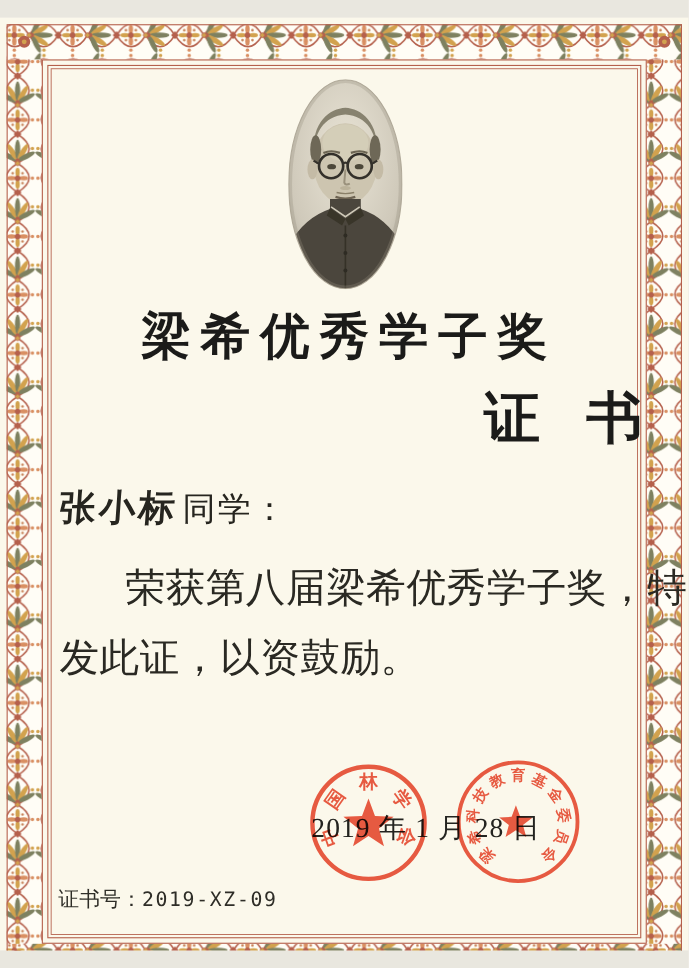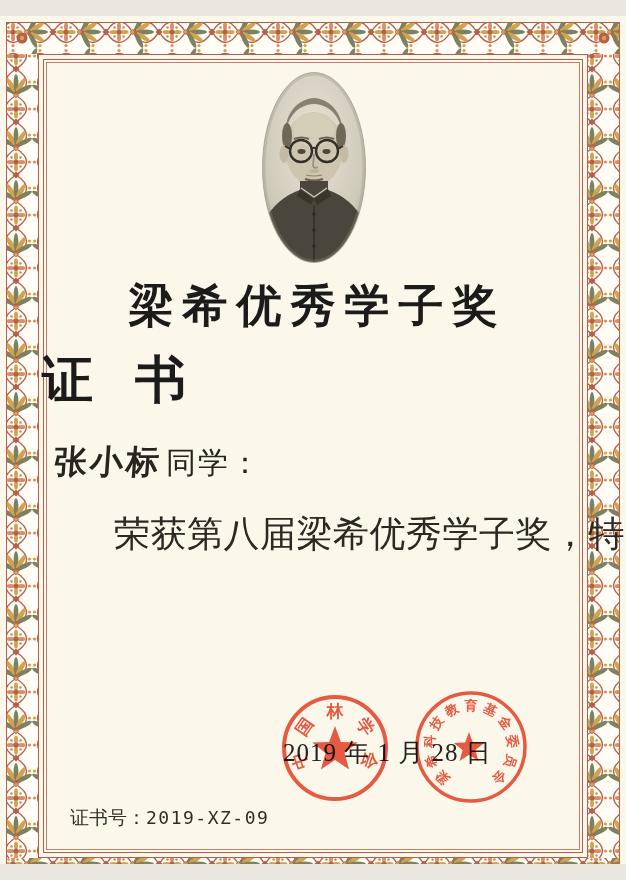--- a/index.html
+++ b/index.html
@@ -12,21 +12,21 @@
   }
   .border-svg{position:absolute;left:0;top:0;}
   .portrait{position:absolute;left:262px;top:56px;}
   .title{
     position:absolute;left:0;right:0;top:260px;text-align:center;
     font-family:"Liberation Sans","DejaVu Sans",sans-serif;
     font-weight:900;font-size:45px;letter-spacing:9px;text-indent:9px;
     color:#1b1b19;
   }
   .subtitle{
-    position:absolute;left:0;right:0;top:330px;text-align:left;
+    position:absolute;left:0;right:0;top:330px;text-align:right;
     font-family:"Liberation Sans","DejaVu Sans",sans-serif;
     font-weight:900;font-size:51px;letter-spacing:42px;text-indent:42px;
     color:#1b1b19;
   }
   .salutation{
     position:absolute;left:54px;top:424px;font-size:31px;color:#26251f;
     white-space:nowrap;
   }
   .salutation .name{
     display:inline-block;font-weight:bold;font-size:33px;
@@ -35,21 +35,21 @@
   .salutation .suffix{font-size:30px;letter-spacing:2px;text-align:right;}
   .body-line{position:absolute;left:54px;right:40px;font-size:36px;
     color:#2a2923;letter-spacing:0.5px;white-space:nowrap;}
   .body-line.l1{top:494px;padding-left:60px;text-align:right;}
   .body-line.l2{top:558px;}
   .date{
     position:absolute;left:283px;top:720px;font-size:25px;color:#23231f;
     letter-spacing:1px;white-space:nowrap;
   }
   .serial{
-    position:absolute;left:70px;top:789px;font-size:19px;color:#2e2d27;
+    position:absolute;left:53px;top:789px;font-size:19px;color:#2e2d27;
     white-space:nowrap;
   }
   .serial .num{font-family:"DejaVu Sans Mono","Liberation Mono",monospace;
     font-size:18px;letter-spacing:1.5px;}
   .seal{position:absolute;mix-blend-mode:multiply;opacity:0.88;}
   .seal.left{left:280px;top:677px;}
   .seal.right{left:412px;top:673px;}
   .seal text{
     font-family:"Liberation Serif","DejaVu Serif",serif;font-weight:bold;
   }
@@ -185,20 +185,21 @@
   </svg>
 
   <div class="title">梁希优秀学子奖</div>
   <div class="subtitle">证书</div>
 
   <div class="salutation">
     <span class="name">张小标</span><span class="suffix">同学：</span>
   </div>
 
   <div class="body-line l1">荣获第八届梁希优秀学子奖，特</div>
+  <div class="body-line l2">发此证，以资鼓励。</div>
 
   <div class="date">2019 年 1 月 28 日</div>
 
   <svg class="seal left" width="110" height="110" viewBox="0 0 110 110">
     <g fill="#e8452c" stroke="none">
       <circle cx="55" cy="55" r="51" fill="none" stroke="#e8452c" stroke-width="4"></circle>
       <path d="M55,33 L60.9,48.9 L77.8,49.6 L64.5,60.1 L69.1,76.4 L55,67 L40.9,76.4 L45.5,60.1 L32.2,49.6 L49.1,48.9 Z"></path>
       <g font-size="17" text-anchor="middle" dominant-baseline="central" fill="#e8452c">
         <text x="20.2" y="67.7" transform="rotate(-110 20.2 67.7)">中</text>
         <text x="24.7" y="33.8" transform="rotate(-55 24.7 33.8)">国</text>

